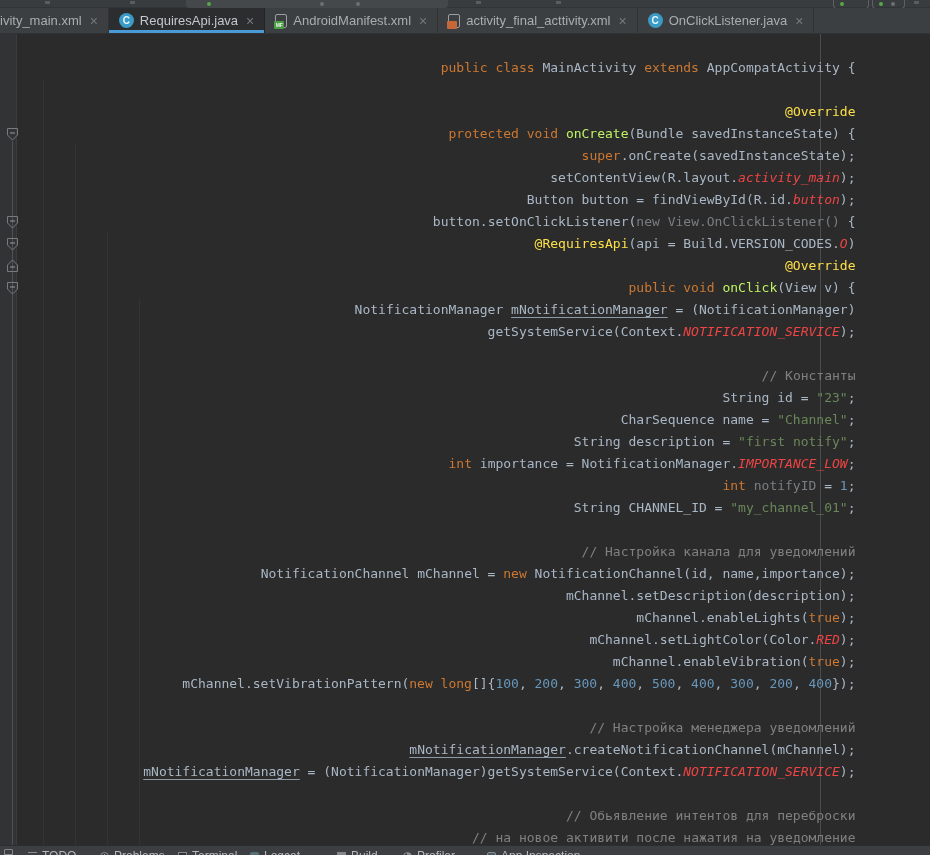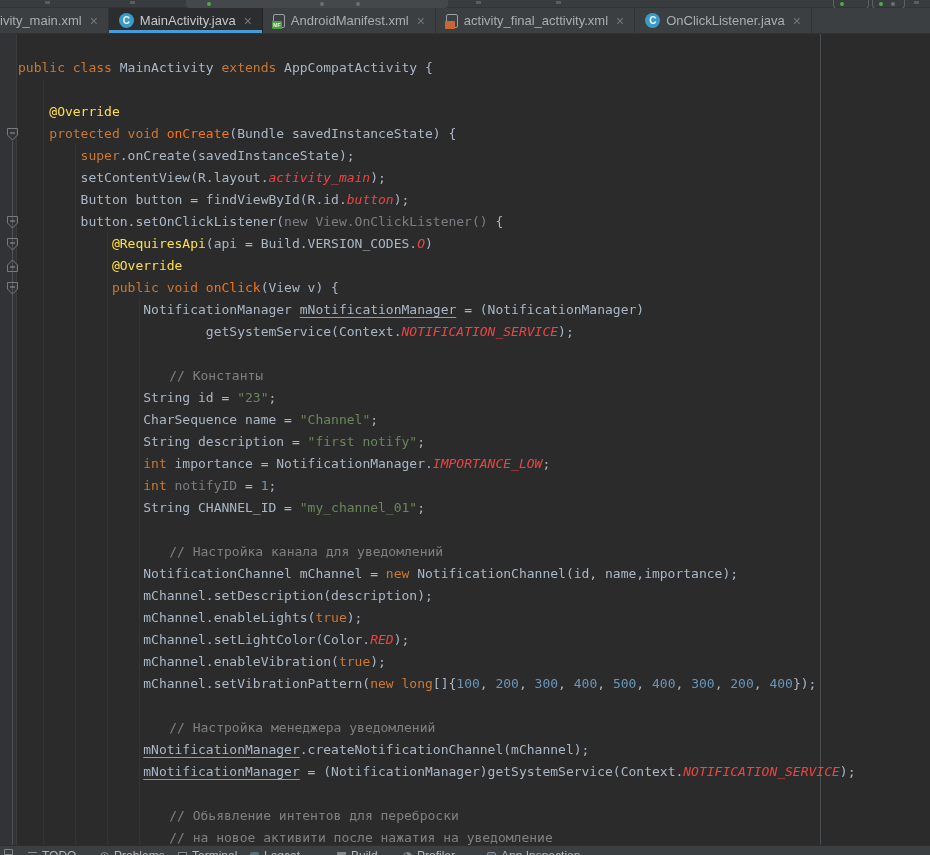--- a/index.html
+++ b/index.html
@@ -37,36 +37,36 @@
   .ic-doc { width:12px; height:14px; border:1px solid #9AA0A5; border-radius:2px;
             position:relative; flex:0 0 auto; background:#3C3F41; }
   .ic-doc .badge { position:absolute; left:-2px; bottom:-2px; width:10px; height:8px;
                    border-radius:1px; font-size:5px; font-weight:bold; color:#E9F4E4;
                    display:flex; align-items:center; justify-content:center; }
   .badge.manifest { background:#4C9E45; }
   .badge.layout   { background:#C4683A; color:#3A1F10; }
 
   
   #editor { position:absolute; left:0; top:34px; width:930px; height:811px;
-            background:#2B2B2B; overflow:hidden; }
+            background:#2B2B2B; overflow:hidden;text-align:right; }
   #gutter { position:absolute; left:0; top:0; width:17px; height:811px;
             background:#313335; border-right:1px solid #3A3C3E; }
   #foldline { position:absolute; left:12px; top:107px; width:1px; height:704px;
               background:#4F5254; }
   .fold { position:absolute; left:6px; width:13px; height:14px; }
   .guide { position:absolute; width:1px; background:rgba(255,255,255,0.05); }
   #margin-guide { position:absolute; left:820px; top:0; width:1px; height:811px;
                   background:#4A4D4F; }
   #code { position:absolute; left:18px; top:23px; white-space:pre;
           font-family:"DejaVu Sans Mono", monospace; font-size:13px;
           line-height:22px; }
   .cl { height:22px; }
   .tk-k  { color:#CC7832; }
   .tk-an { color:#fde047; }
-  .tk-m  { color:#f97316; }
+  .tk-m  { color:#bef264; }
   .tk-s  { color:#6A8759; }
   .tk-n  { color:#6897BB; }
   .tk-c  { color:#808080;margin-left:26px; }
   .tk-f  { color:#ef4444; font-style:italic; }
   .tk-d  { color:#A9B7C6; }
   .tk-g  { color:#7A7E83; }
   .tk-u  { color:#A9B7C6; text-decoration:underline; text-underline-offset:3px;
            text-decoration-color:#8E9AA6; }
 
   
@@ -110,21 +110,21 @@
   <span class="tb-mark" style="left:914px"></span>
 </div>
 
 <div id="tabbar">
     <div class="tab truncated">
       <span>ivity_main.xml</span>
       <span class="close">×</span>
     </div>
     <div class="tab active">
       <span class="ic-class">C</span>
-      <span>MainActivity.java</span>
+      <span>RequiresApi.java</span>
       <span class="close">×</span>
     </div>
     <div class="tab">
       <span class="ic-doc">
         <span class="badge manifest">MF</span>
       </span>
       <span>AndroidManifest.xml</span>
       <span class="close">×</span>
     </div>
     <div class="tab">

